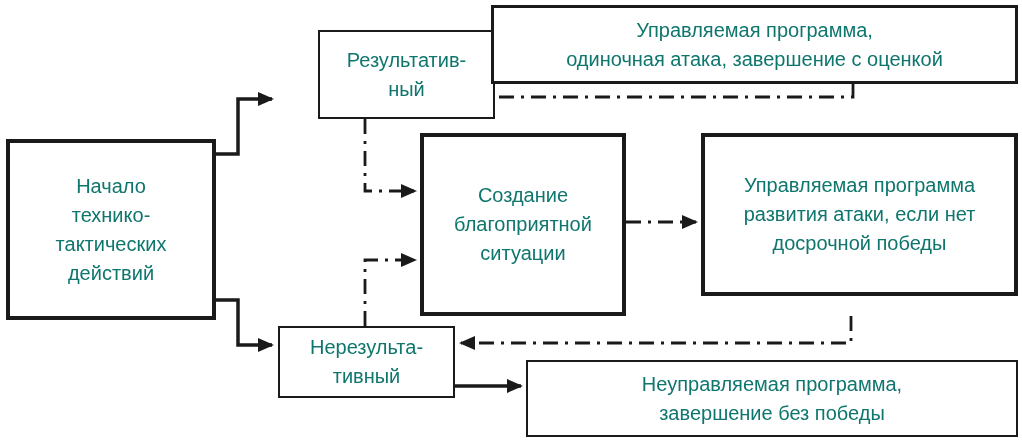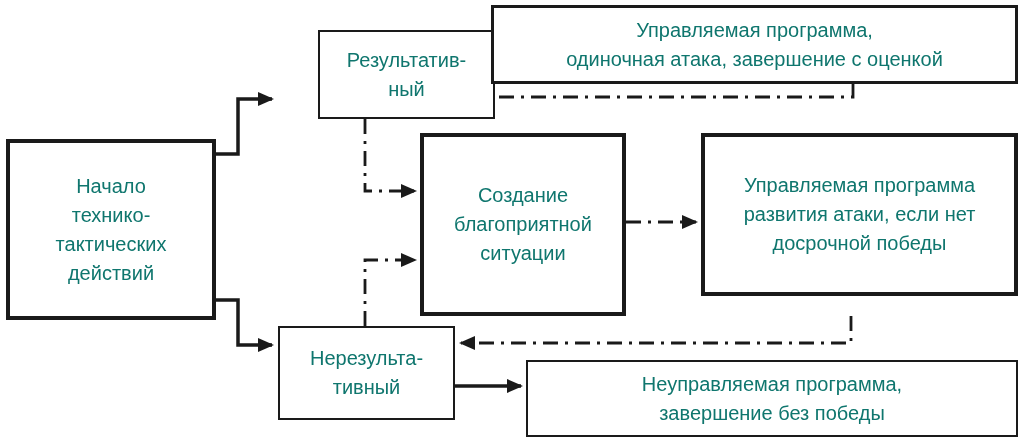--- a/index.html
+++ b/index.html
@@ -27,21 +27,21 @@
   }
   .node.thick { border-width: 4px; }
   .label { white-space: pre-line; }
 
   
   #n-start            { left: 6px;   top: 139px; width: 210px; height: 181px; }
   #n-effective        { left: 278px; top: 30px;  width: 177px; height: 89px; margin-left: 40px;  }
   #n-controlled-single{ left: 491px; top: 5px;   width: 527px; height: 79px;  border-width: 3px; }
   #n-favorable        { left: 420px; top: 133px; width: 206px; height: 183px; }
   #n-controlled-attack{ left: 701px; top: 133px; width: 317px; height: 163px; }
-  #n-ineffective      { left: 278px; top: 326px; width: 177px; height: 94px;  }
+  #n-ineffective      { left: 278px; top: 326px; width: 177px; height: 72px;  }
   #n-uncontrolled     { left: 526px; top: 360px; width: 492px; height: 77px;  }
 </style>
 </head>
 <body>
 
 <div class="canvas">
 
   <svg class="edges" width="1022" height="441" viewBox="0 0 1022 441">
     <defs>
       <marker id="arrow" markerUnits="userSpaceOnUse" markerWidth="16" markerHeight="14" refX="14" refY="7" orient="auto">

